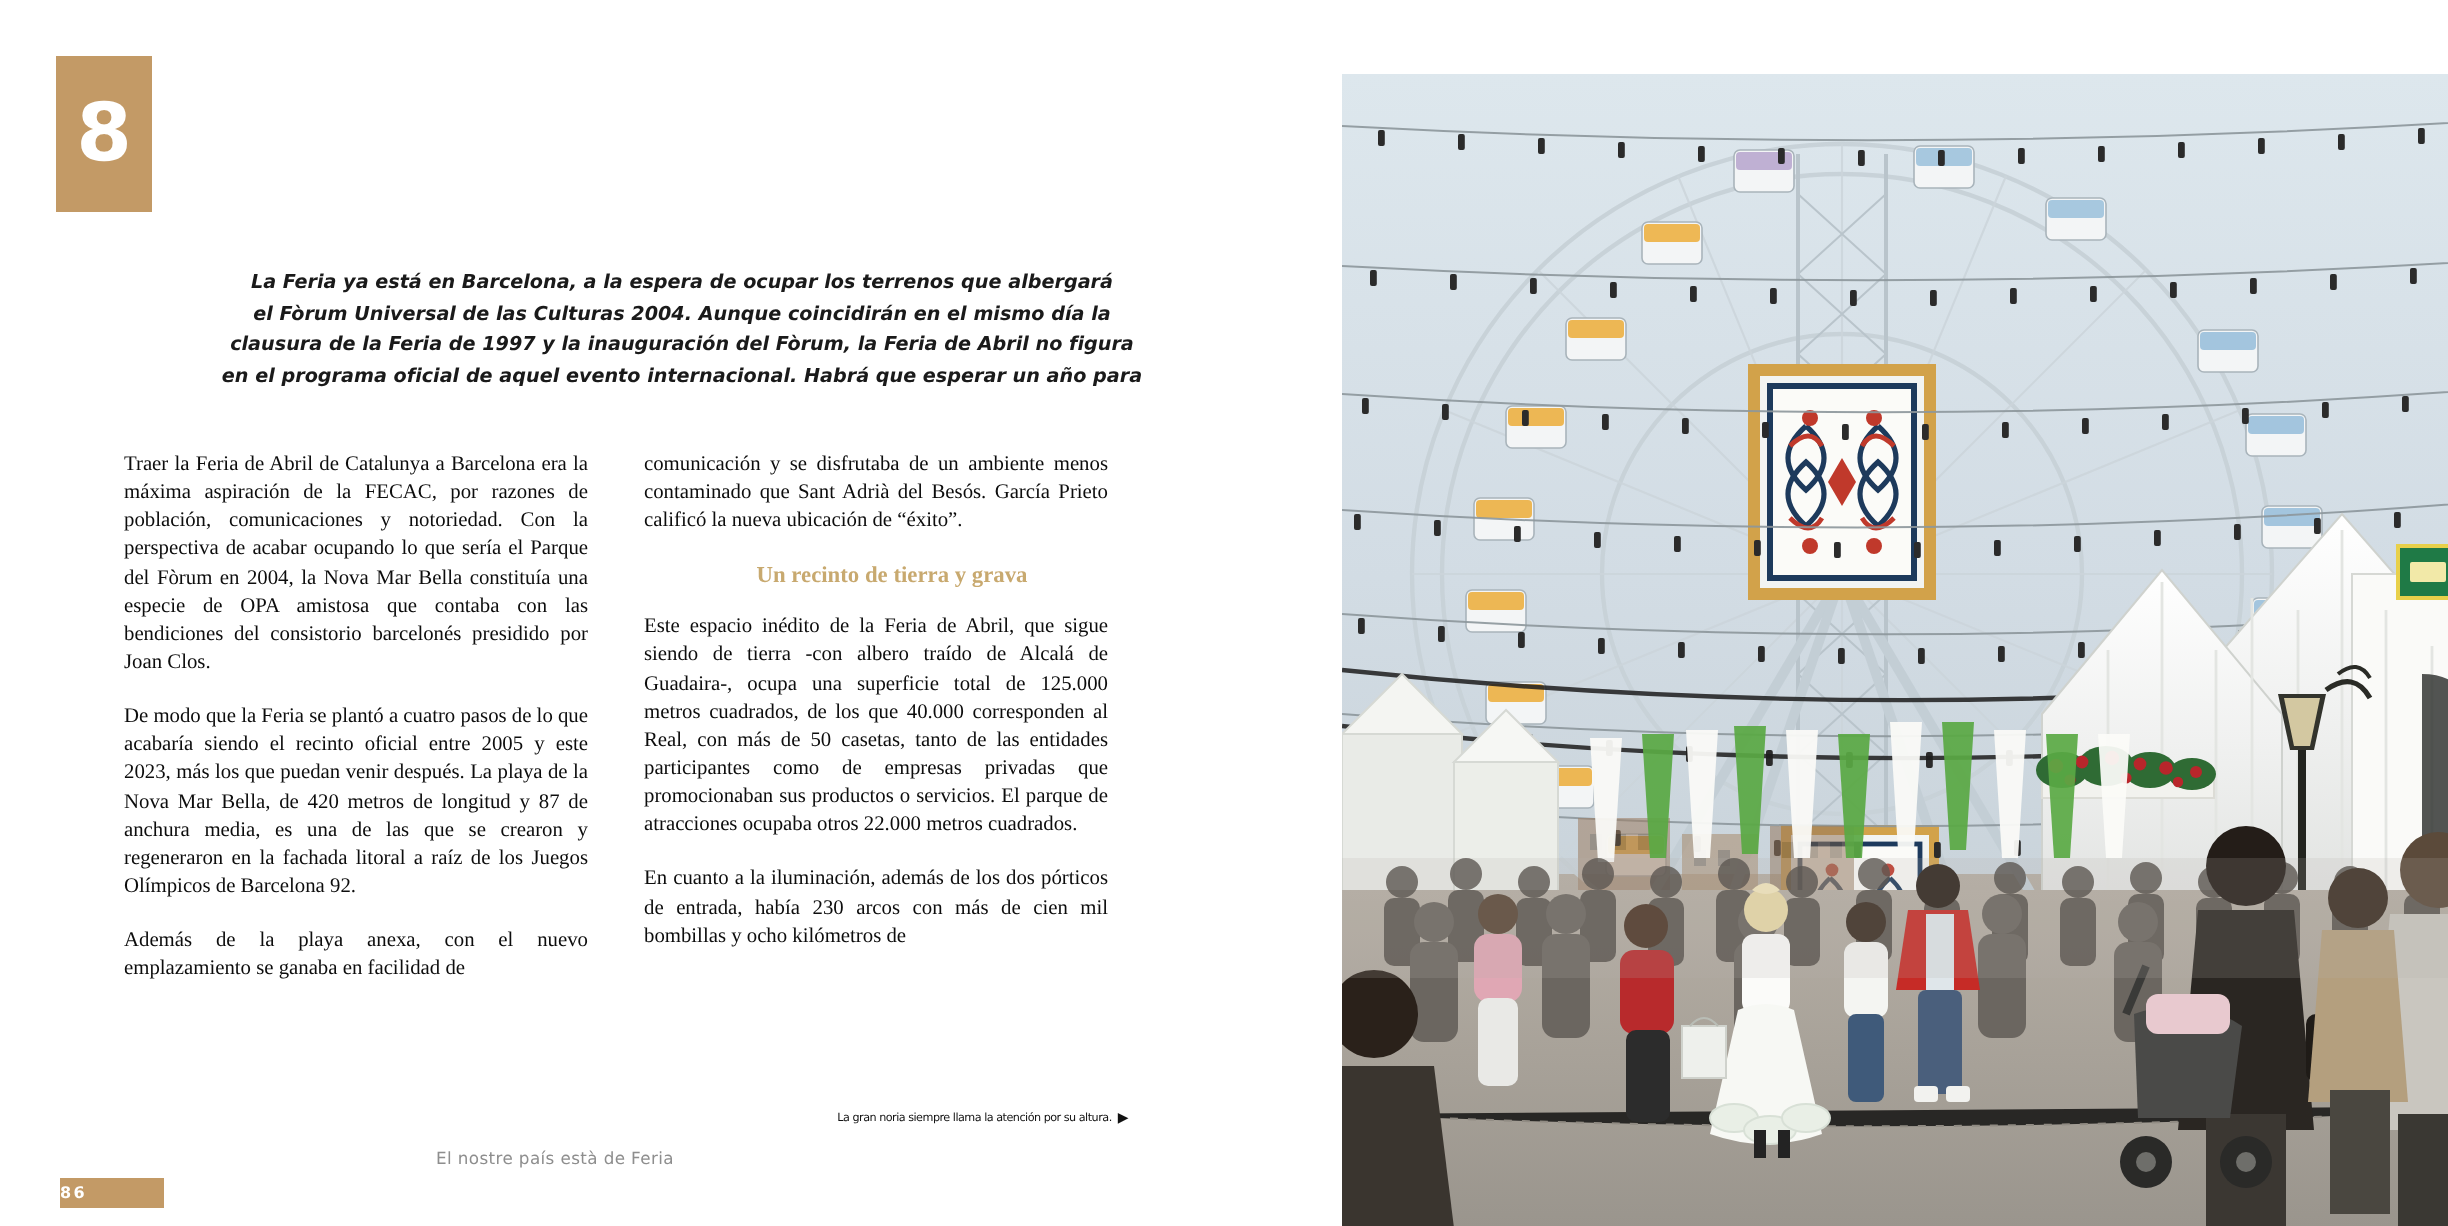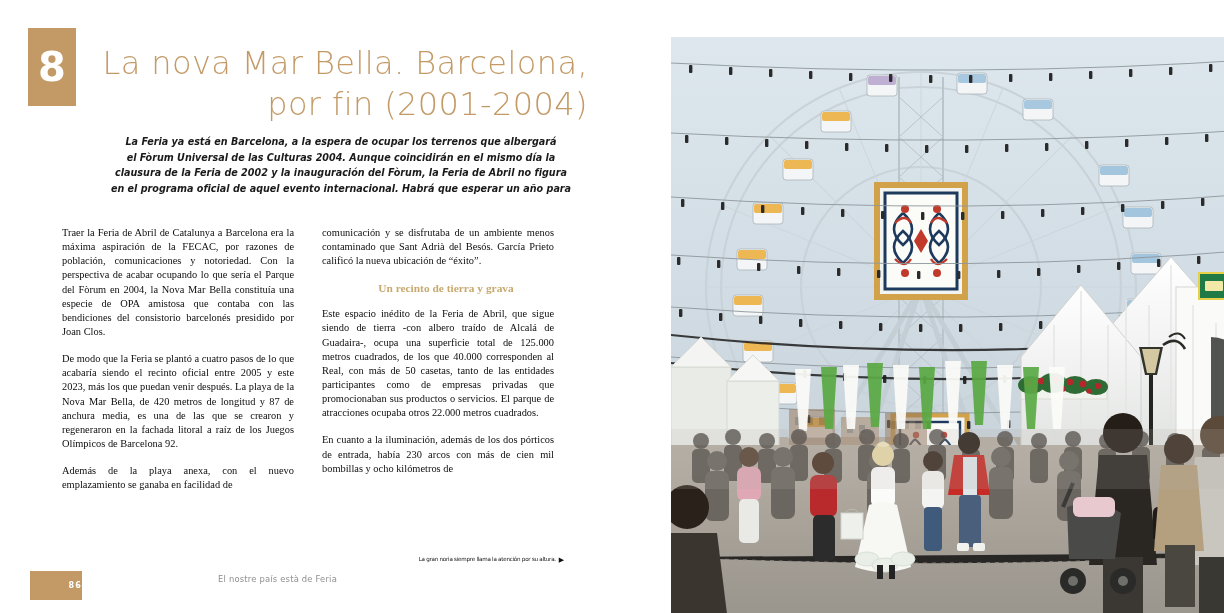--- a/index.html
+++ b/index.html
@@ -156,27 +156,27 @@
   .footer {
     position: absolute;
     left: 0;
     bottom: 0;
     width: 614px;
     height: 42px;
   }
   .folio-box {
     position: absolute;
     left: 30px;
-    top: 0;
+    top: 18px;
     width: 52px;
-    height: 29px;
+    height: 15px;
     background: #c39a66;
     display: flex;
     align-items: center;
-    justify-content: flex-end;
+    justify-content: flex-start;
   }
   .folio-box span {
     color: #ffffff;
     font-family: "DejaVu Sans", sans-serif;
     font-weight: bold;
     font-size: 8px;
     letter-spacing: 1.2px;
   }
   .running-head {
     position: absolute;
@@ -236,30 +236,26 @@
 <body>
 
 <div class="spread">
 
   <section class="text-page">
 
     <header class="chapter-header">
       <div class="chapter-number-box">
         <span>8</span>
       </div>
-      <h1 class="chapter-title">
-        <span class="line">La nova Mar Bella. Barcelona,</span>
-        <span class="line">por fin (2001-2004)</span>
-      </h1>
     </header>
 
     <div class="intro">
       <span class="line">La Feria ya está en Barcelona, a la espera de ocupar los terrenos que albergará</span>
       <span class="line">el Fòrum Universal de las Culturas 2004. Aunque coincidirán en el mismo día la</span>
-      <span class="line">clausura de la Feria de 2002 y la inauguración del Fòrum, la Feria de Abril no figura</span>
+      <span class="line">clausura de la Feria de 1997 y la inauguración del Fòrum, la Feria de Abril no figura</span>
       <span class="line">en el programa oficial de aquel evento internacional. Habrá que esperar un año para</span>
     </div>
 
     <div class="columns">
 
       <div class="col col-left">
         <p>Traer la Feria de Abril de Catalunya a Barcelona era la máxima aspiración de la FECAC, por razones de población, comunicaciones y notoriedad. Con la perspectiva de acabar ocupando lo que sería el Parque del Fòrum en 2004, la Nova Mar Bella constituía una especie de OPA amistosa que contaba con las bendiciones del consistorio barcelonés presidido por Joan Clos.</p>
         <p>De modo que la Feria se plantó a cuatro pasos de lo que acabaría siendo el recinto oficial entre 2005 y este 2023, más los que puedan venir después. La playa de la Nova Mar Bella, de 420 metros de longitud y 87 de anchura media, es una de las que se crearon y regeneraron en la fachada litoral a raíz de los Juegos Olímpicos de Barcelona 92.</p>
         <p>Además de la playa anexa, con el nuevo emplazamiento se ganaba en facilidad de</p>
       </div>

